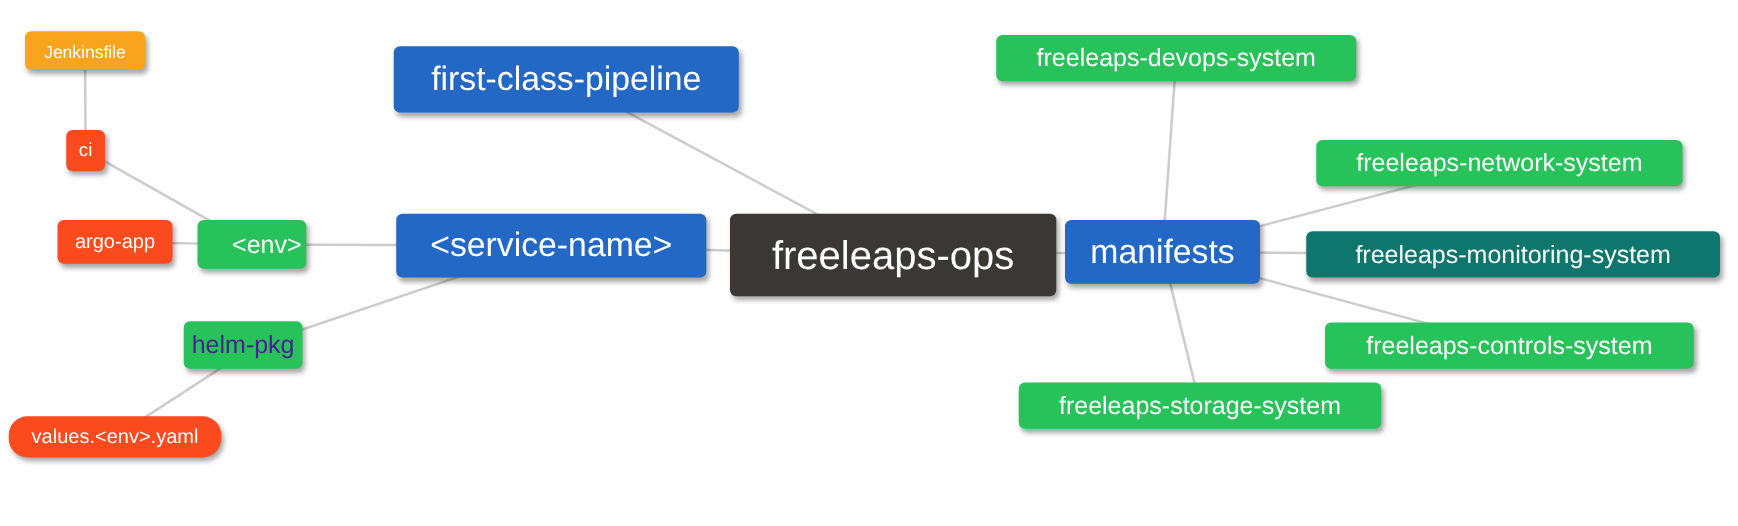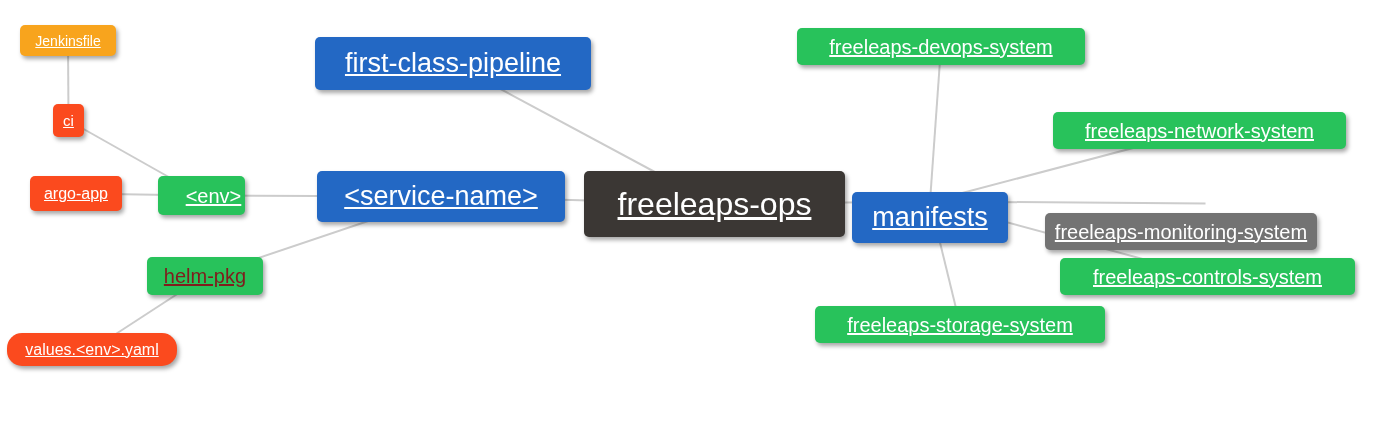--- a/index.html
+++ b/index.html
@@ -27,21 +27,20 @@
     box-sizing: border-box;
     display: flex;
     align-items: center;
     justify-content: center;
     white-space: nowrap;
     color: #ffffff;
     border-radius: 5px;
     box-shadow: 2px 3px 4px rgba(0,0,0,0.35);
     line-height: 1;
     user-select: none;
-    text-decoration: underline;
   }
 </style>
 </head>
 <body>
 
 <div class="canvas">
   <svg class="edge-layer" id="edge-layer" viewBox="0 0 1390 421" xmlns="http://www.w3.org/2000/svg">
       <line x1="68" y1="40.5" x2="68.5" y2="120.5" stroke="#cccccc" stroke-width="2"></line>
       <line x1="68.5" y1="120.5" x2="201.5" y2="195.5" stroke="#cccccc" stroke-width="2"></line>
       <line x1="77" y1="193.5" x2="201.5" y2="195.5" stroke="#cccccc" stroke-width="2"></line>
@@ -54,26 +53,26 @@
       <line x1="930" y1="201.5" x2="941" y2="46.5" stroke="#cccccc" stroke-width="2"></line>
       <line x1="930" y1="201.5" x2="1199.5" y2="130.5" stroke="#cccccc" stroke-width="2"></line>
       <line x1="930" y1="201.5" x2="1205.5" y2="203.5" stroke="#cccccc" stroke-width="2"></line>
       <line x1="930" y1="201.5" x2="1207.5" y2="276.5" stroke="#cccccc" stroke-width="2"></line>
       <line x1="930" y1="201.5" x2="960" y2="324.5" stroke="#cccccc" stroke-width="2"></line>
     </svg>
   <div id="node-layer">
       <div class="node" style="left: 584px; top: 171px; width: 261px; height: 66px; background: rgb(59, 55, 52); color: rgb(255, 255, 255); font-size: 32px;">freeleaps-ops</div>
       <div class="node" style="left: 315px; top: 37px; width: 276px; height: 53px; background: rgb(35, 104, 196); color: #ffffff; font-size: 27px;">first-class-pipeline</div>
       <div class="node" style="left: 317px; top: 171px; width: 248px; height: 51px; background: rgb(35, 104, 196); color: rgb(255, 255, 255); font-size: 27px;">&lt;service-name&gt;</div>
-      <div class="node" style="left: 852px; top: 176px; width: 156px; height: 51px; background: rgb(35, 104, 196); color: rgb(255, 255, 255); font-size: 27px; margin-top: 16px;">manifests</div>
+      <div class="node" style="left: 852px; top: 176px; width: 156px; height: 51px; background: rgb(35, 104, 196); color: rgb(255, 255, 255); font-size: 27px;">manifests</div>
       <div class="node" style="left: 158px; top: 176px; width: 87px; height: 39px; background: rgb(40, 194, 91); color: rgb(255, 255, 255); font-size: 20px; padding-left: 24px;">&lt;env&gt;</div>
-      <div class="node" style="left: 147px; top: 257px; width: 116px; height: 38px; background: rgb(40, 194, 91); color: #7f1d1d; font-size: 20px;">helm-pkg</div>
+      <div class="node" style="left: 147px; top: 257px; width: 95px; height: 38px; background: rgb(40, 194, 91); color: #4c1d95; font-size: 20px;">helm-pkg</div>
       <div class="node" style="left: 797px; top: 28px; width: 288px; height: 37px; background: rgb(40, 194, 91); color: rgb(255, 255, 255); font-size: 20px;">freeleaps-devops-system</div>
       <div class="node" style="left: 1053px; top: 112px; width: 293px; height: 37px; background: rgb(40, 194, 91); color: rgb(255, 255, 255); font-size: 20px;">freeleaps-network-system</div>
-      <div class="node" style="left: 1045px; top: 185px; width: 272px; height: 37px; background: #737373; color: rgb(255, 255, 255); font-size: 20px; margin-top: 28px;">freeleaps-monitoring-system</div>
+      <div class="node" style="left: 1045px; top: 185px; width: 331px; height: 37px; background: #0f766e; color: rgb(255, 255, 255); font-size: 20px;">freeleaps-monitoring-system</div>
       <div class="node" style="left: 1060px; top: 258px; width: 295px; height: 37px; background: rgb(40, 194, 91); color: rgb(255, 255, 255); font-size: 20px;">freeleaps-controls-system</div>
       <div class="node" style="left: 815px; top: 306px; width: 290px; height: 37px; background: rgb(40, 194, 91); color: rgb(255, 255, 255); font-size: 20px;">freeleaps-storage-system</div>
       <div class="node" style="left: 53px; top: 104px; width: 31px; height: 33px; background: rgb(251, 74, 30); color: rgb(255, 255, 255); font-size: 15px;">ci</div>
-      <div class="node" style="left: 30px; top: 176px; width: 92px; height: 35px; background: rgb(251, 74, 30); color: rgb(255, 255, 255); font-size: 16px;">argo-app</div>
+      <div class="node" style="left: 46px; top: 176px; width: 92px; height: 35px; background: rgb(251, 74, 30); color: rgb(255, 255, 255); font-size: 16px;">argo-app</div>
       <div class="node" style="left: 7px; top: 333px; width: 170px; height: 33px; background: rgb(251, 74, 30); color: rgb(255, 255, 255); font-size: 16px; border-radius: 15px;">values.&lt;env&gt;.yaml</div>
       <div class="node" style="left: 20px; top: 25px; width: 96px; height: 31px; background: rgb(248, 164, 29); color: rgb(255, 255, 255); font-size: 14px;">Jenkinsfile</div>
     </div>
 </div>
 
 </body></html>

